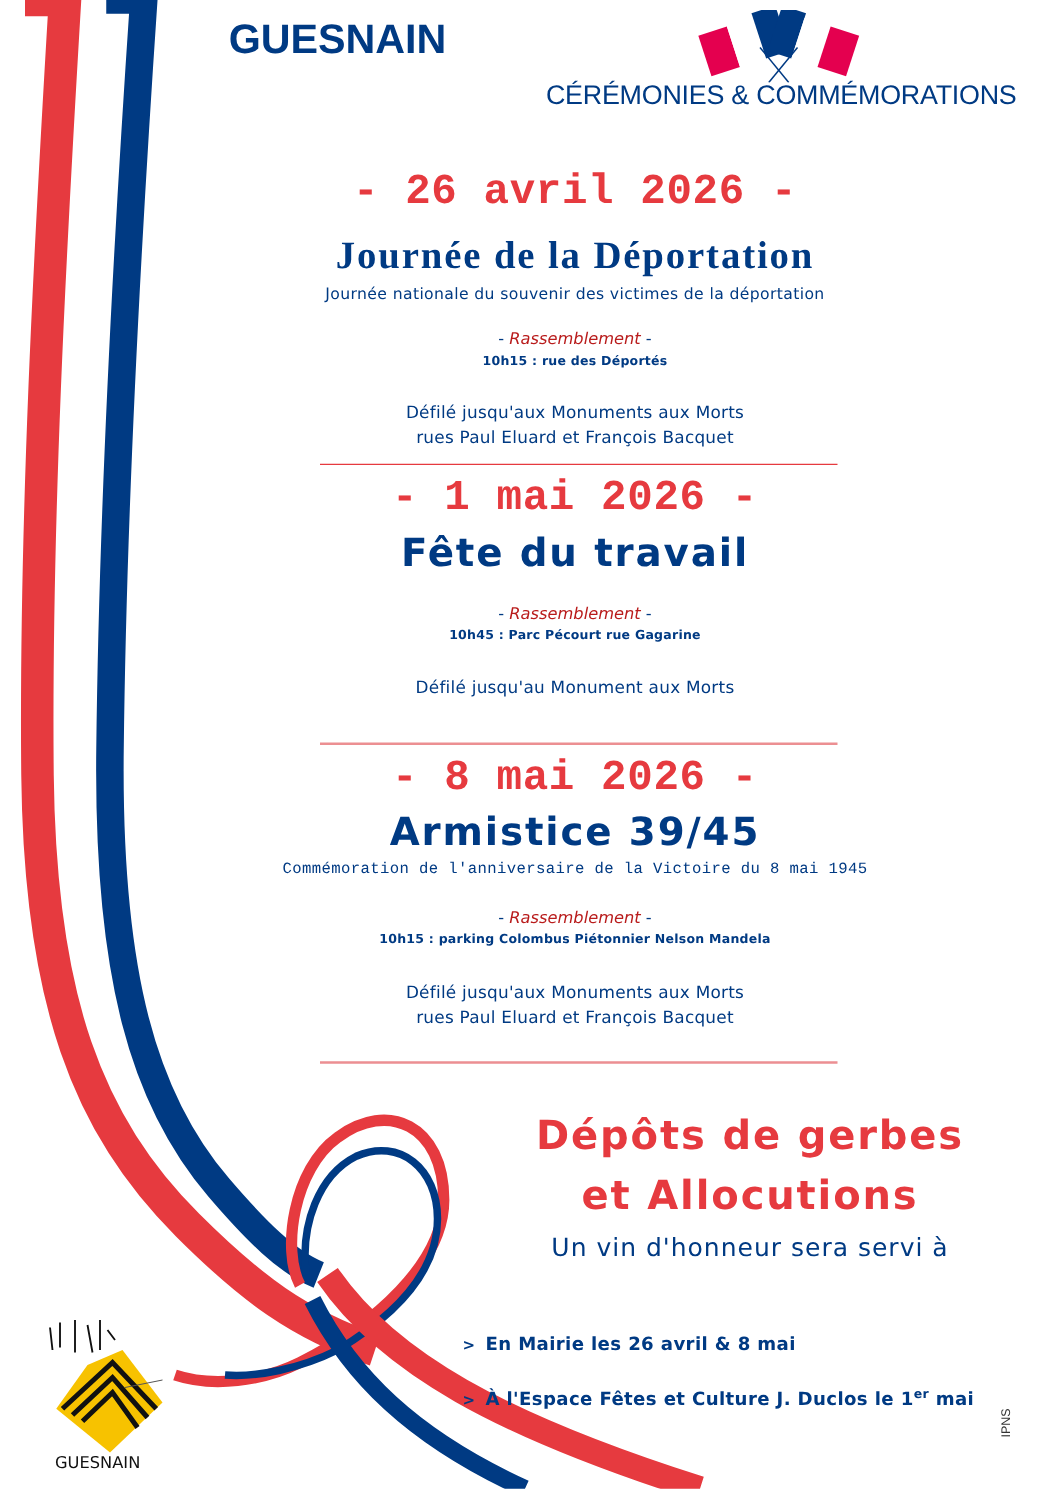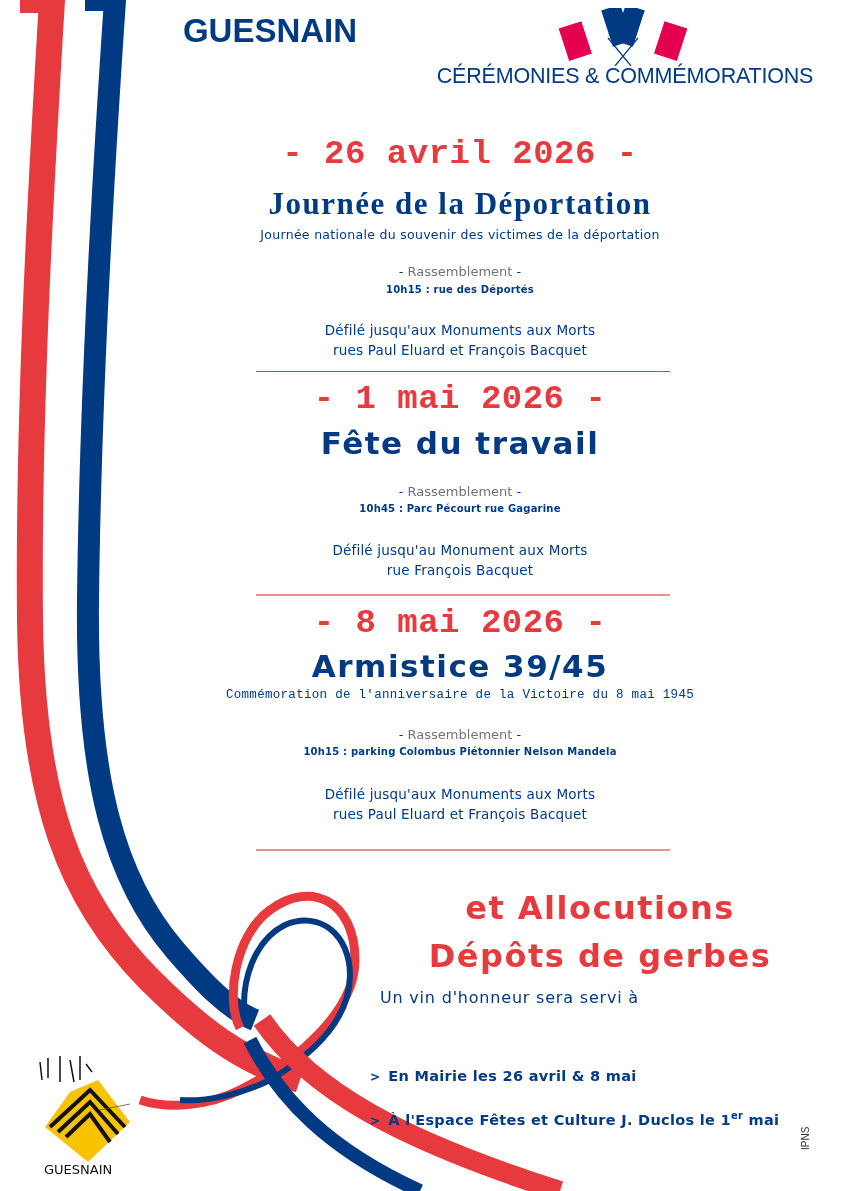--- a/index.html
+++ b/index.html
@@ -16,29 +16,29 @@
                 font-family: "Liberation Sans", sans-serif; font-size: 21.5px;
                 color: #003a83; letter-spacing: -0.2px; }
 
   .center { left: 180px; width: 560px; text-align: center; }
   .date { font-family: Liberation Mono, monospace; font-weight: bold; color: #e63a3f;
           font-size: 34px; letter-spacing: 0.5px; }
   .title { font-family: "DejaVu Sans", sans-serif; font-weight: bold; color: #003a83;
            font-size: 31px; letter-spacing: 1.5px; }
   .subtitle { font-size: 12.5px; color: #003a83; letter-spacing: 0.3px; }
   .rass { font-size: 13px; color: #003a83; }
-  .rass .red { color: #737373; }
+  .rass .red { color: #b91c1c; font-style: italic; }
   .time { font-size: 10px; font-weight: bold; color: #003a83; letter-spacing: 0.2px; }
   .defile { font-size: 13.5px; color: #003a83; line-height: 20px; letter-spacing: 0.2px; }
   .sep { left: 256px; width: 414px; height: 1px; background: #e63a3f; }
   .sep.light { background: #ec8f92; height: 1.5px; }
 
   .depots { left: 395px; width: 410px; text-align: center; font-weight: bold;
             font-size: 32px; line-height: 48px; color: #e63a3f; letter-spacing: 1.5px; }
-  .vin { left: 380px; width: 440px; text-align: left; font-size: 16px;
+  .vin { left: 380px; width: 440px; text-align: center; font-size: 20px;
          line-height: 30px; color: #003a83; letter-spacing: 0.8px; }
   .bullet { left: 370px; font-size: 14.5px; color: #003a83; letter-spacing: 0.3px; white-space: nowrap; font-weight: bold; }
   .bullet .gt { font-size: 12px; margin-right: 8px; }
   .bullet sup { font-size: 10px; }
   .ipns { left: 800px; top: 1150px; font-family: "Liberation Sans", sans-serif;
           font-size: 10px; color: #333; transform: rotate(-90deg); transform-origin: left top; }
   .logo { left: 30px; top: 1052px; width: 110px; height: 130px; }
 </style>
 </head>
 <body>
@@ -93,40 +93,39 @@
 <div class="abs sep" style="top:371px;"></div>
 
 <div class="abs center date" style="top:380px;">- 1 mai 2026 -</div>
 <div class="abs center title" style="top:425px;">Fête du travail</div>
 <div class="abs center rass" style="top:484px;">
   <span>- </span><span class="red">Rassemblement</span><span> -</span>
 </div>
 <div class="abs center time" style="top:503px;">10h45 : Parc Pécourt rue Gagarine</div>
 <div class="abs center defile" style="top:540px;">
   <div>Défilé jusqu'au Monument aux Morts</div>
-  <div>rue François Bacquet</div>
 </div>
 <div class="abs sep light" style="top:594px;"></div>
 
 <div class="abs center date" style="top:604px;">- 8 mai 2026 -</div>
 <div class="abs center title" style="top:648px;">Armistice 39/45</div>
 <div class="abs center subtitle" style="top:688px;font-family:Liberation Mono, monospace;">Commémoration de l'anniversaire de la Victoire du 8 mai 1945</div>
 <div class="abs center rass" style="top:727px;">
   <span>- </span><span class="red">Rassemblement</span><span> -</span>
 </div>
 <div class="abs center time" style="top:746px;">10h15 : parking Colombus Piétonnier Nelson Mandela</div>
 <div class="abs center defile" style="top:784px;">
   <div>Défilé jusqu'aux Monuments aux Morts</div>
   <div>rues Paul Eluard et François Bacquet</div>
 </div>
 <div class="abs sep light" style="top:849px;"></div>
 
 <div class="abs depots" style="top:884px;">
+  <div>Dépôts de gerbes</div>
   <div>et Allocutions</div>
-  <div>Dépôts de gerbes</div>
 </div>
 <div class="abs vin" style="top:983px;">
   <div>Un vin d'honneur sera servi à</div>
 </div>
 <div class="abs bullet" style="top:1068px;">
   <span class="gt">&gt;</span><span>En Mairie les 26 avril &amp; 8 mai</span>
 </div>
 <div class="abs bullet" style="top:1110px;">
   <span class="gt">&gt;</span><span>À l'Espace Fêtes et Culture J. Duclos le 1</span><sup>er</sup><span> mai</span>
 </div>

